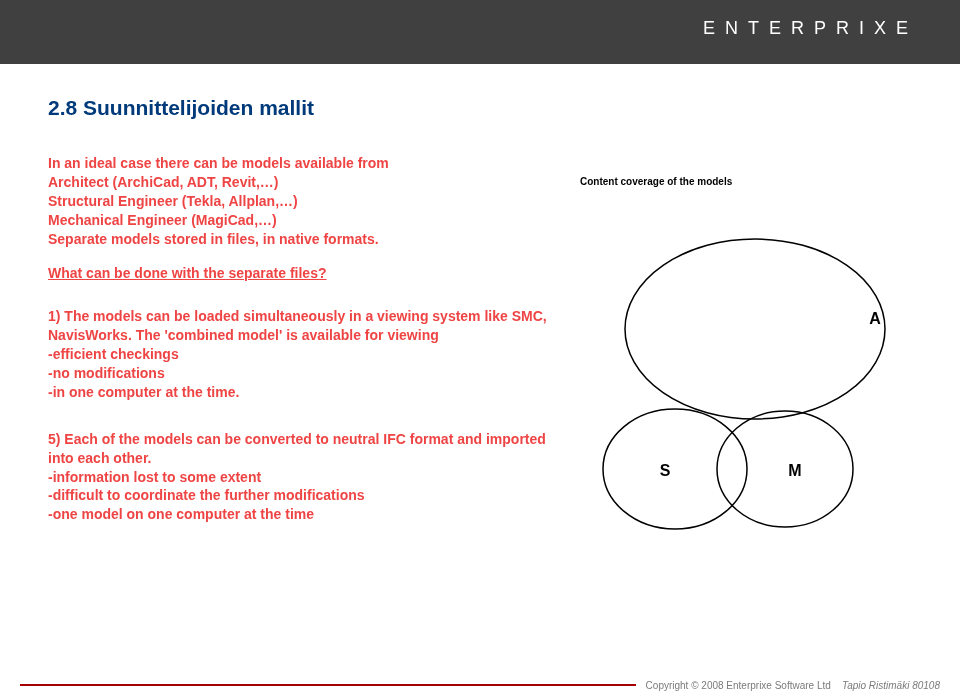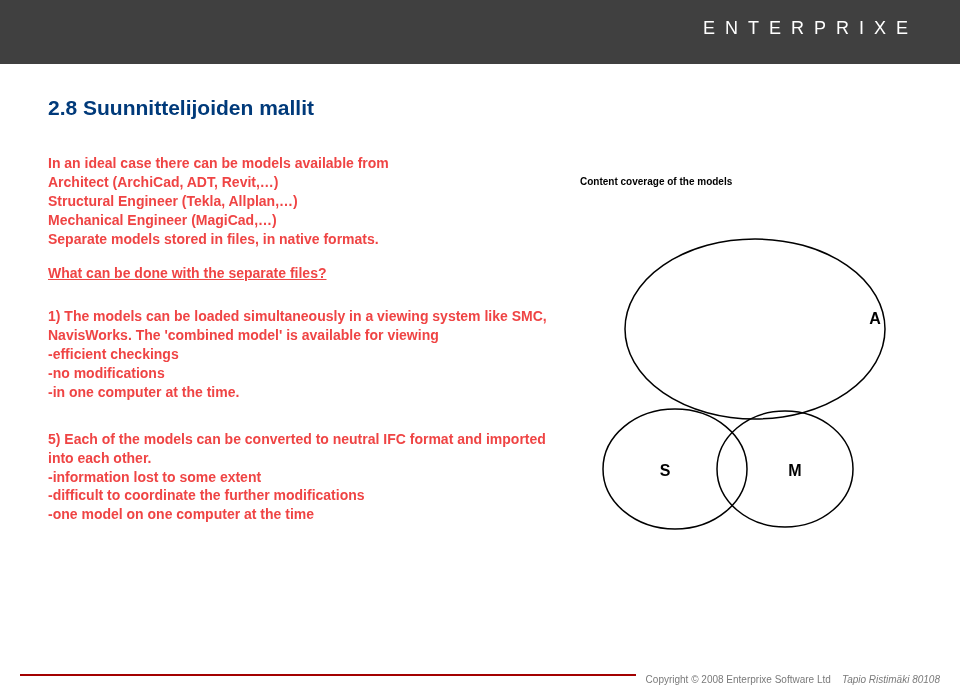--- a/index.html
+++ b/index.html
@@ -73,20 +73,21 @@
     fill: #000;
     text-anchor: middle;
   }
   .footer {
     position: absolute;
     bottom: 0;
     left: 0;
     right: 0;
     height: 22px;
     display: flex;
+    align-items: center;
   }
   .footer-line {
     flex: 1;
     height: 1.5px;
     background: #a30000;
     margin-left: 20px;
   }
   .footer-text {
     font-size: 10px;
     color: #7a7a7a;

